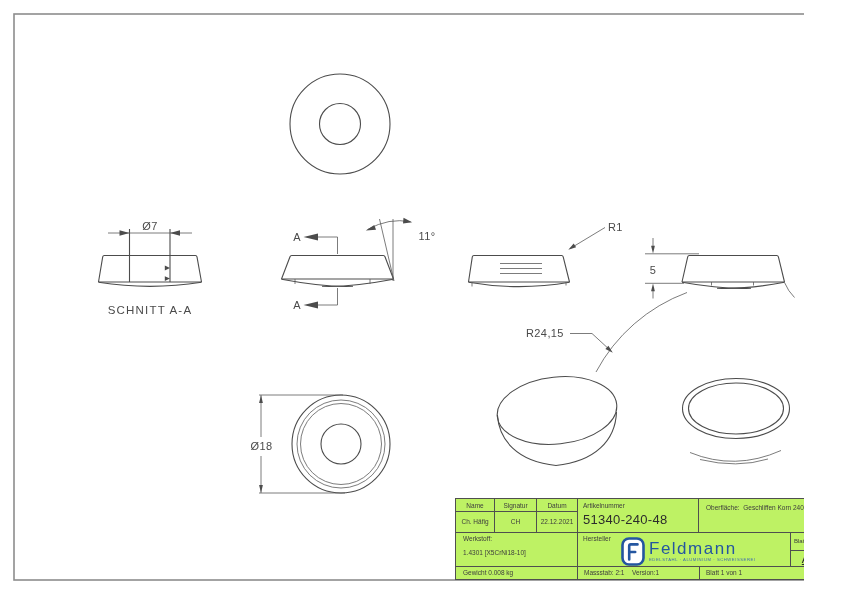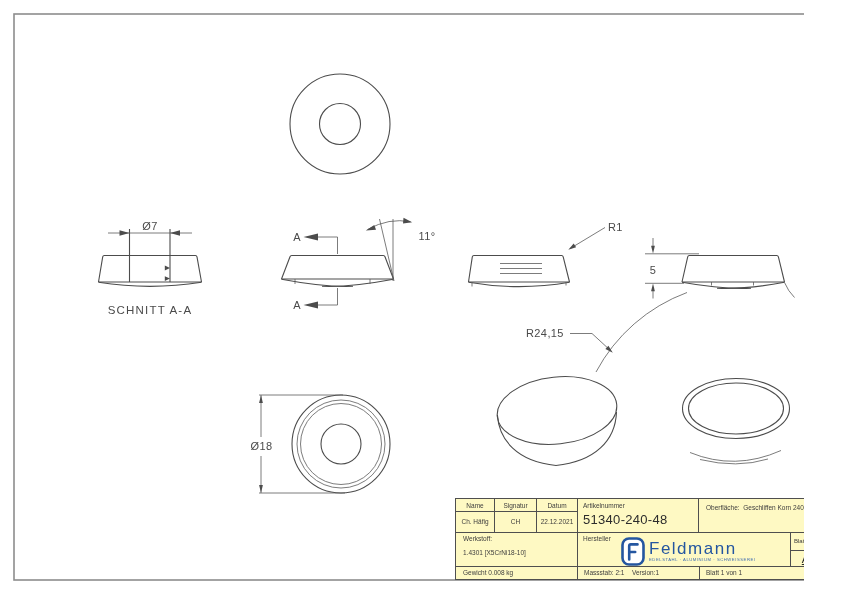--- a/index.html
+++ b/index.html
@@ -7,21 +7,21 @@
   .sheet { position:relative; width:804px; height:595px; background:#fff; overflow:hidden; }
   svg.cad { position:absolute; left:0; top:0; }
   svg.cad path, svg.cad line, svg.cad circle, svg.cad ellipse { stroke:#4c4c4c; stroke-width:1.1; fill:none; }
   svg.cad .thin { stroke-width:0.8; stroke:#5a5a5a; }
   svg.cad polygon { fill:#4c4c4c; stroke:none; }
   svg.cad text { font-family:"Liberation Sans",sans-serif; font-size:11px; fill:#4a4a4a; letter-spacing:0.4px; stroke:none; }
   svg.cad text.caption { font-size:11.5px; letter-spacing:1.2px; }
   svg.cad .nostroke { stroke:none; }
 
   
-  .tb { position:absolute; left:455px; top:498px; width:373px; height:82px; border:1px solid #4f4f4f; font-size:6.5px; color:#3d3d3d; background:#fef9c3; }
+  .tb { position:absolute; left:455px; top:498px; width:373px; height:82px; border:1px solid #4f4f4f; font-size:6.5px; color:#3d3d3d; background:#bef264; }
   .tb .ln { position:absolute; background:#4f4f4f; }
   .tb .t { position:absolute; white-space:nowrap; }
   .tb .c { text-align:center; }
   .artnr { font-size:13px; letter-spacing:0.3px; color:#2c2c2c; }
   .a4 { font-size:11px; color:#2c2c2c;text-decoration:underline; }
   .bf { font-size:6px; }
   .logo { position:absolute; left:165px; top:38px; display:flex; align-items:center; gap:4px; }
   .logo-txt { display:flex; flex-direction:column; line-height:1; }
   .logo-name { font-size:17px; letter-spacing:1.5px; color:#2456a0; font-weight:500; }
   .logo-tag { font-size:4.2px; letter-spacing:0.55px; color:#3f6cb0; margin-top:1px; }

